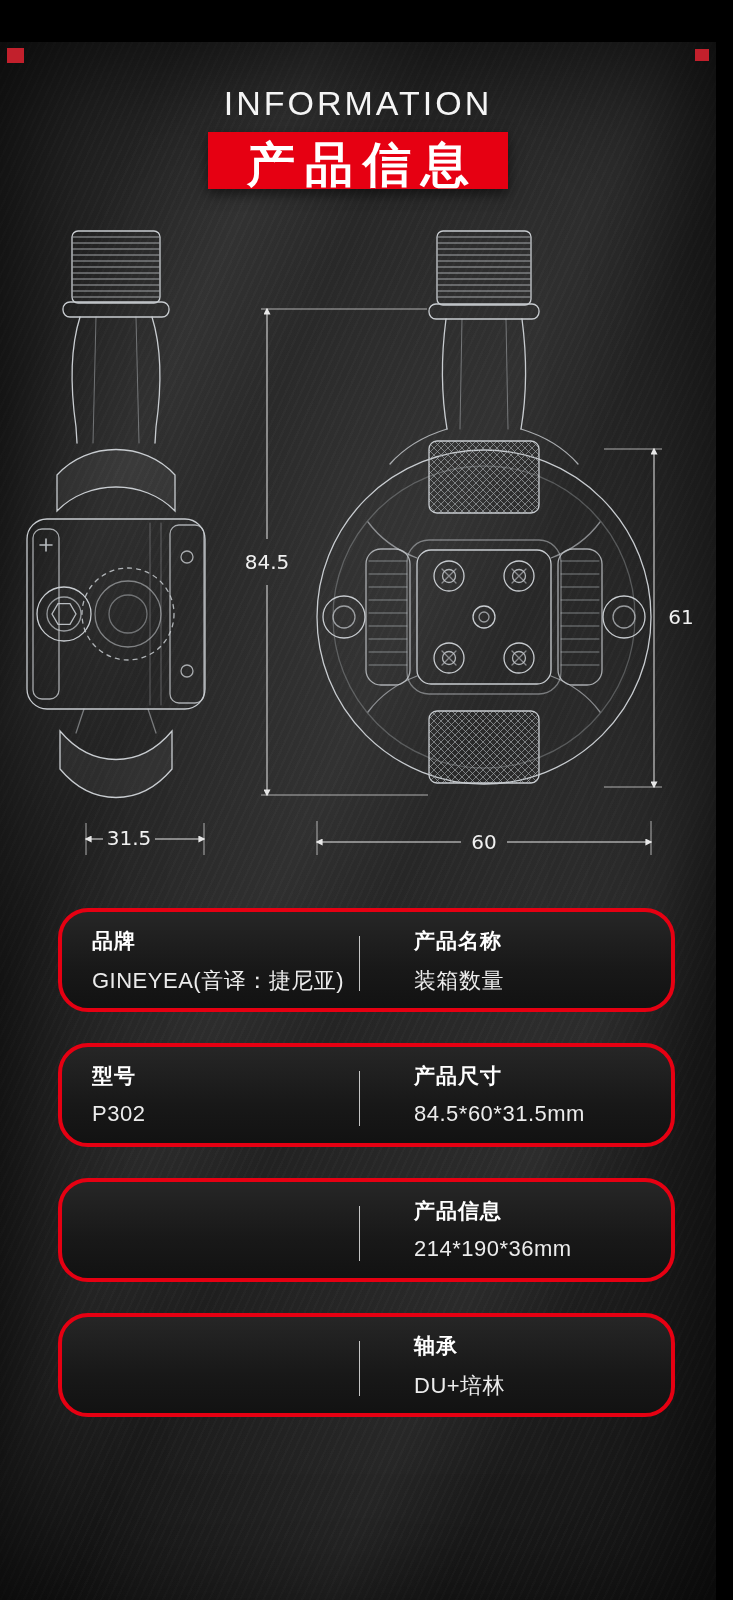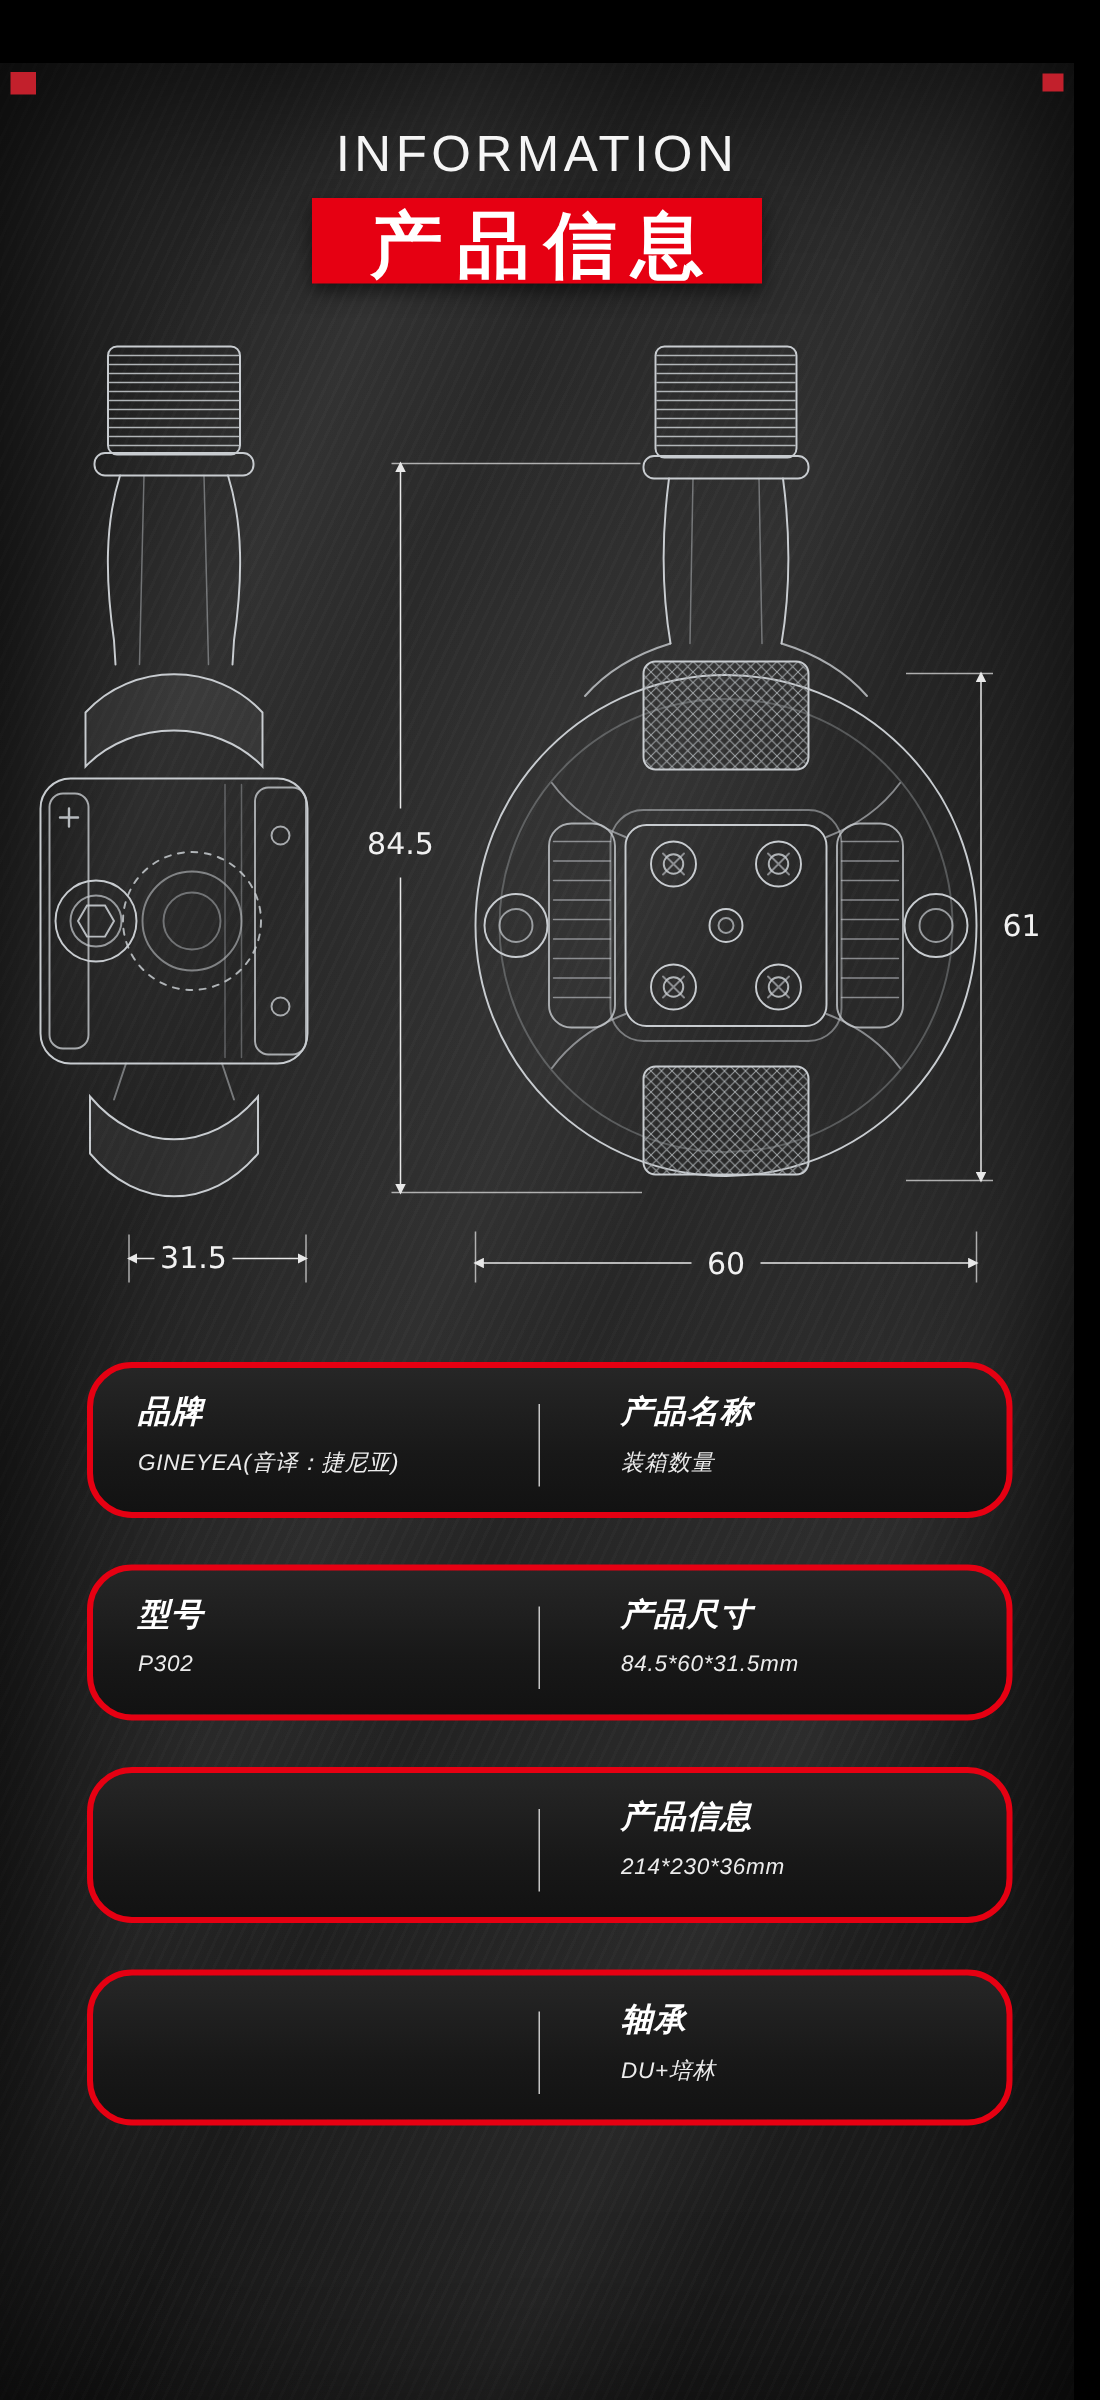--- a/index.html
+++ b/index.html
@@ -38,31 +38,30 @@
 
   .drawing { position:absolute; top:175px; left:0; }
   .dim-labels text { font-size:20px; fill:#f1f1f1; font-family:"DejaVu Sans","Liberation Sans",sans-serif; }
 
   .cards { position:absolute; top:866px; left:58px; width:617px; }
   .card {
     position:relative; height:104px; margin-bottom:31px;
     border:4px solid #e60012; border-radius:30px;
     background:linear-gradient(180deg,#262626 0%,#181818 60%,#121212 100%);
     padding:15px 0 0 30px;
-    font-style:italic;
   }
   .card .divider {
     position:absolute; left:297px; top:24px; width:1px; height:55px;
     background:rgba(255,255,255,0.75);
   }
   .card .col { position:absolute; top:15px; }
   .card .col.left { left:30px; }
   .card .col.right { left:352px; }
   .card .label { font-size:21px; font-weight:bold; color:#ffffff; letter-spacing:1px; margin-bottom:11px; white-space:nowrap; }
-  .card .value { font-size:15px; color:#ececec; letter-spacing:0.5px; white-space:nowrap; }
+  .card .value { font-size:22px; color:#ececec; letter-spacing:0.5px; white-space:nowrap; }
 </style>
 </head>
 <body>
 
 <div class="page">
 
   <div class="corner-accent tl"></div>
   <div class="corner-accent tr"></div>
 
   <div class="title-en">INFORMATION</div>
@@ -194,21 +193,21 @@
       <div class="col right">
         <div class="label">产品尺寸</div>
         <div class="value">84.5*60*31.5mm</div>
       </div>
     </div>
 
     <div class="card">
       <div class="divider"></div>
       <div class="col right">
         <div class="label">产品信息</div>
-        <div class="value">214*230*36mm</div>
+        <div class="value">214*190*36mm</div>
       </div>
     </div>
 
 
     <div class="card">
       <div class="divider"></div>
       <div class="col right">
         <div class="label">轴承</div>
         <div class="value">DU+培林</div>
       </div>

